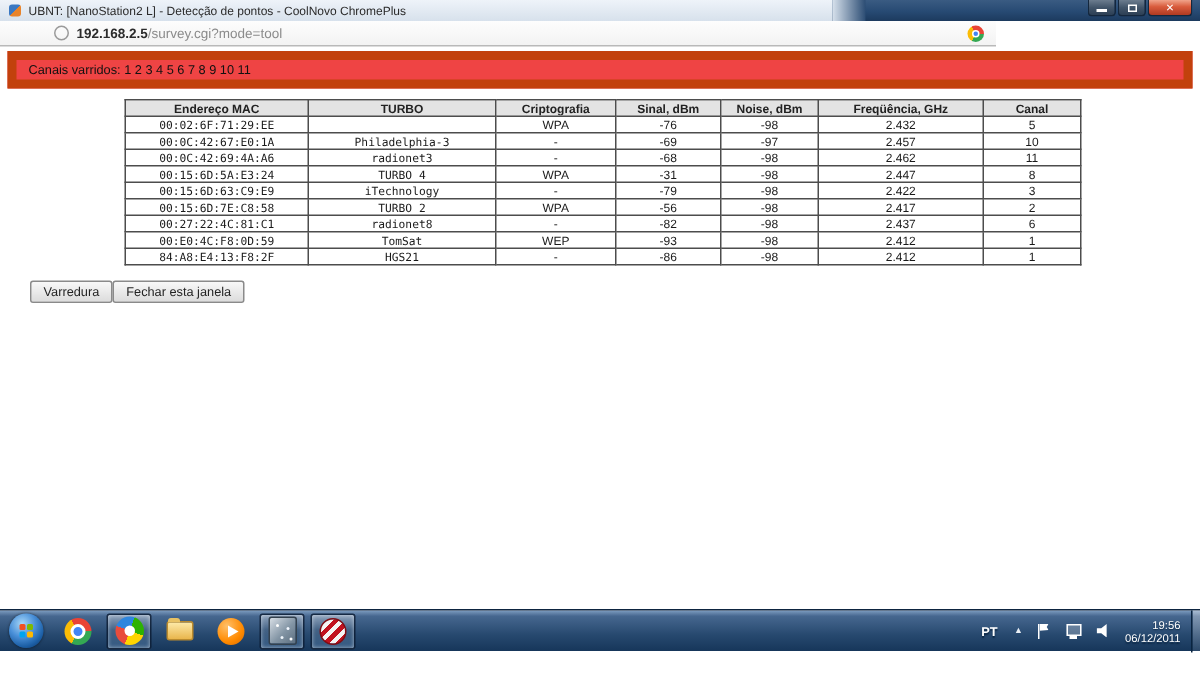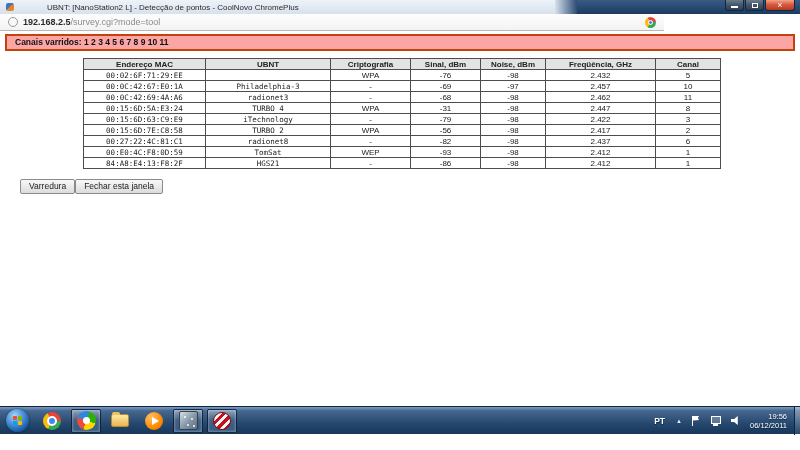--- a/index.html
+++ b/index.html
@@ -8,49 +8,49 @@
 
   
   .titlebar { position:absolute; top:0; left:0; width:800px; height:14px;
     background:linear-gradient(180deg,#3a5b82 0%,#274a73 55%,#1c3a5e 100%); }
   .titlebar-tab { position:absolute; top:0; left:0; width:555px; height:14px;
     background:linear-gradient(180deg,#eef3f9 0%,#d7e1ec 100%); display:flex; align-items:center; }
   .titlebar-tab::after { content:""; position:absolute; right:-22px; top:0; width:22px; height:14px;
     background:linear-gradient(90deg,#d7e1ec,#2c4d74); }
   .favicon { width:8px; height:8px; margin:0 5px 0 6px; border-radius:2px;
     background:linear-gradient(135deg,#3a78c2 0 50%,#e8832a 50% 100%); flex:0 0 auto; }
-  .title-text { font-size:8px; color:#2b2b2b; white-space:nowrap; overflow:hidden;margin-left:28px; }
+  .title-text { font-size:8px; color:#2b2b2b; white-space:nowrap; overflow:hidden; }
   .win-controls { position:absolute; top:0; right:5px; display:flex; }
   .win-btn { height:11px; border:1px solid #14273d; border-top:none; border-radius:0 0 3px 3px;
     display:flex; align-items:center; justify-content:center; margin-left:1px;
     background:linear-gradient(180deg,#6b7c8e 0%,#42556a 50%,#2c3f55 100%); cursor:default; }
   .win-btn.min, .win-btn.max { width:19px; }
   .win-btn.close { width:30px; background:linear-gradient(180deg,#f0a38a 0%,#d95b3c 45%,#b03a22 100%); }
   .glyph-min { width:7px; height:2px; background:#fff; margin-top:4px; }
   .glyph-max { width:6px; height:5px; border:1px solid #fff; }
   .glyph-close { color:#fff; font-size:9px; line-height:9px; }
 
   
   .addressbar { position:absolute; top:14px; left:0; width:664px; height:17px;
     background:linear-gradient(180deg,#fdfdfd,#f3f3f3); border-bottom:1px solid #b9b9b9;
-    display:flex; align-items:center; }
+    display:flex; align-items:center;padding-left:28px; }
   .site-info { width:10px; height:10px; border:1.5px solid #9a9a9a; border-radius:50%;
     margin:0 5px 0 8px; flex:0 0 auto; }
   .url { font-size:9px; white-space:nowrap; }
   .url .domain { color:#2b2b2b; font-weight:bold; }
   .url .path { color:#8b8b8b; }
   .addr-right { margin-left:auto; margin-right:8px; width:11px; height:11px; border-radius:50%;
     background:conic-gradient(from -30deg,#ea4335 0 33%,#34a853 33% 66%,#fbbc05 66% 100%); position:relative; }
   .addr-right::after { content:""; position:absolute; inset:3px; background:#4285f4;
     border:1px solid #fff; border-radius:50%; }
 
   
   .content { position:absolute; top:32px; left:0; width:800px; height:390px; background:#fff; }
-  .banner { margin:2px 5px 0 5px; border:2px solid #c2410c; background:#fca5a5;
-    font-size:8.5px; color:#111; padding:1px 6px 2px 8px;font-weight:bold; }
+  .banner { margin:2px 5px 0 5px; border:6px solid #c2410c; background:#ef4444;
+    font-size:8.5px; color:#111; padding:1px 6px 2px 8px; }
   table.survey { border-collapse:collapse; margin:7px 0 0 83px; width:637px;
     font-size:8px; color:#1a1a1a; table-layout:fixed; }
   table.survey th, table.survey td { border:1px solid #4d4d4d; height:11px; padding:0 2px;
     text-align:center; overflow:hidden; white-space:nowrap; }
   table.survey th { background:#e3e3e3; font-weight:bold; font-size:8px; color:#222; }
   td.mono { font-family:"DejaVu Sans Mono",monospace; font-size:7.5px; }
   td.essid { text-align:left; padding-left:14px; }
   td.hl { border-top:2px solid #ffff00; border-bottom:2px solid #ffff00; }
   td.hl-first { border-left:3px solid #ffff00; }
   td.hl-last { border-right:3px solid #ffff00; }
@@ -157,21 +157,21 @@
           <col style="width:125px">
           <col style="width:80px">
         <col style="width:70px">
           <col style="width:65px">
           <col style="width:110px">
           <col style="width:65px">
       </colgroup>
       <thead>
           <tr>
             <th>Endereço MAC</th>
-            <th>UBNT</th>
+            <th>TURBO</th>
             <th>Criptografia</th>
             <th>Sinal, dBm</th>
             <th>Noise, dBm</th>
             <th>Freqüência, GHz</th>
             <th>Canal</th>
           </tr>
         </thead>
       <tbody>
           <tr>
             <td class="mono">00:02:6F:71:29:EE</td>

